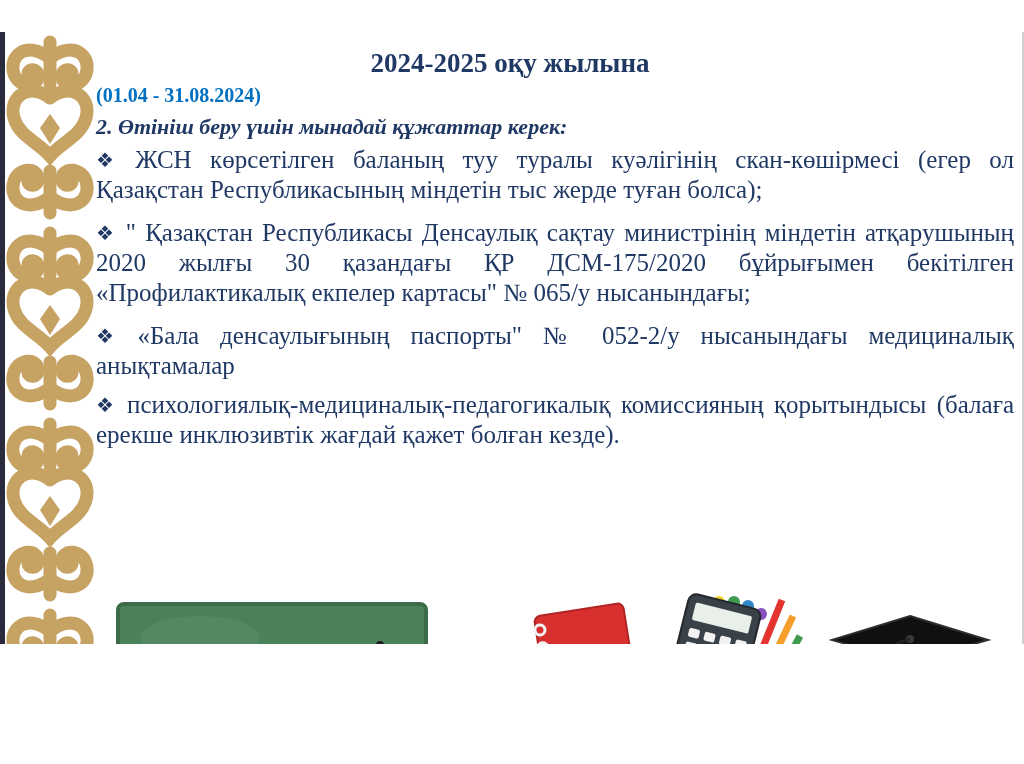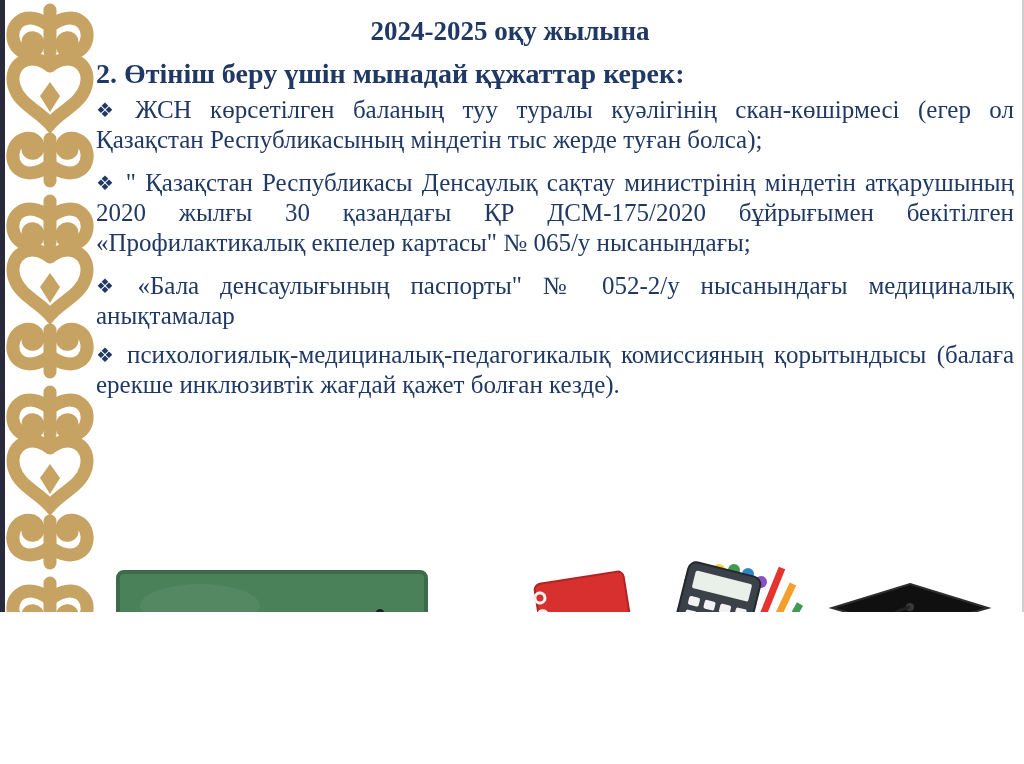--- a/index.html
+++ b/index.html
@@ -1,26 +1,26 @@
 <!DOCTYPE html>
 <html><head>
 <meta charset="utf-8">
 <style>
   html,body{margin:0;padding:0;background:#ffffff;}
   .slide{
     position:relative;width:1024px;height:612px;background:#ffffff;overflow:hidden;
-    font-family:"Liberation Serif", serif;border-right:2px solid #cfcfcf;box-sizing:border-box;
+    font-family:"Liberation Serif", serif;border-right:2px solid #cfcfcf;box-sizing:border-box;margin-top:32px;
   }
   .ornament-band{position:absolute;left:0;top:0;width:100px;height:764px;}
   .content{position:absolute;left:96px;top:14px;width:918px;color:#1f3864;}
   .title-block{margin:0;padding:0 90px 0 0;text-align:center;font-weight:bold;font-size:27px;line-height:1.32;}
   .title-block div{white-space:nowrap;}
   .numbered{margin:7px 0 0 0;font-weight:bold;font-size:27px;line-height:1.1;}
   .dates{margin:2px 0 0 0;font-weight:bold;font-size:20px;color:#0070c0;line-height:1.1;}
-  .numbered2{margin:9px 0 6px 0;font-weight:bold;font-size:28px;line-height:1.1;}
+  .numbered2{margin:9px 0 6px 0;font-weight:bold;font-size:22px;line-height:1.1;font-style:italic;}
   .bullet{margin:0 0 13px 0;font-size:25px;line-height:1.2;text-align:justify;}
   .bullet .glyph{font-size:20px;margin-right:9px;position:relative;top:-1px;}
   .bullet.tight{margin-bottom:9px;}
   figure{margin:0;padding:0;position:absolute;}
   .fig-board{left:110px;top:566px;width:342px;height:190px;}
   .fig-desk{left:452px;top:556px;width:352px;height:204px;}
   .fig-grad{left:818px;top:570px;width:190px;height:184px;}
   svg{display:block;}
   .chalk{font-family:"Liberation Serif",serif;font-style:italic;fill:#f2f6ee;}
 </style>
@@ -47,20 +47,21 @@
     </defs>
     <rect x="0" y="0" width="100" height="764" fill="url(#kazorn)"></rect>
     <rect x="0" y="0" width="5" height="764" fill="#2a2a3d"></rect>
   </svg>
 
   <div class="content">
     <div class="title-block">
       <div>2024-2025 оқу жылына</div>
     </div>
 
+    <p class="dates">(01.04 - 31.08.2024)</p>
     <p class="numbered2">2. Өтініш беру үшін мынадай құжаттар керек:</p>
 
     <div>
       <p class="bullet"><span class="glyph">❖</span><span>ЖСН көрсетілген баланың туу туралы куәлігінің скан-көшірмесі (егер ол Қазақстан Республикасының міндетін тыс жерде туған болса);</span></p>
       <p class="bullet"><span class="glyph">❖</span><span>" Қазақстан Республикасы Денсаулық сақтау министрінің міндетін атқарушының 2020 жылғы 30 қазандағы ҚР ДСМ-175/2020 бұйрығымен бекітілген «Профилактикалық екпелер картасы" № 065/у нысанындағы;</span></p>
       <p class="bullet tight"><span class="glyph">❖</span><span>«Бала денсаулығының паспорты" № 052-2/у нысанындағы медициналық анықтамалар</span></p>
       <p class="bullet"><span class="glyph">❖</span><span>психологиялық-медициналық-педагогикалық комиссияның қорытындысы (балаға ерекше инклюзивтік жағдай қажет болған кезде).</span></p>
     </div>
   </div>
 

